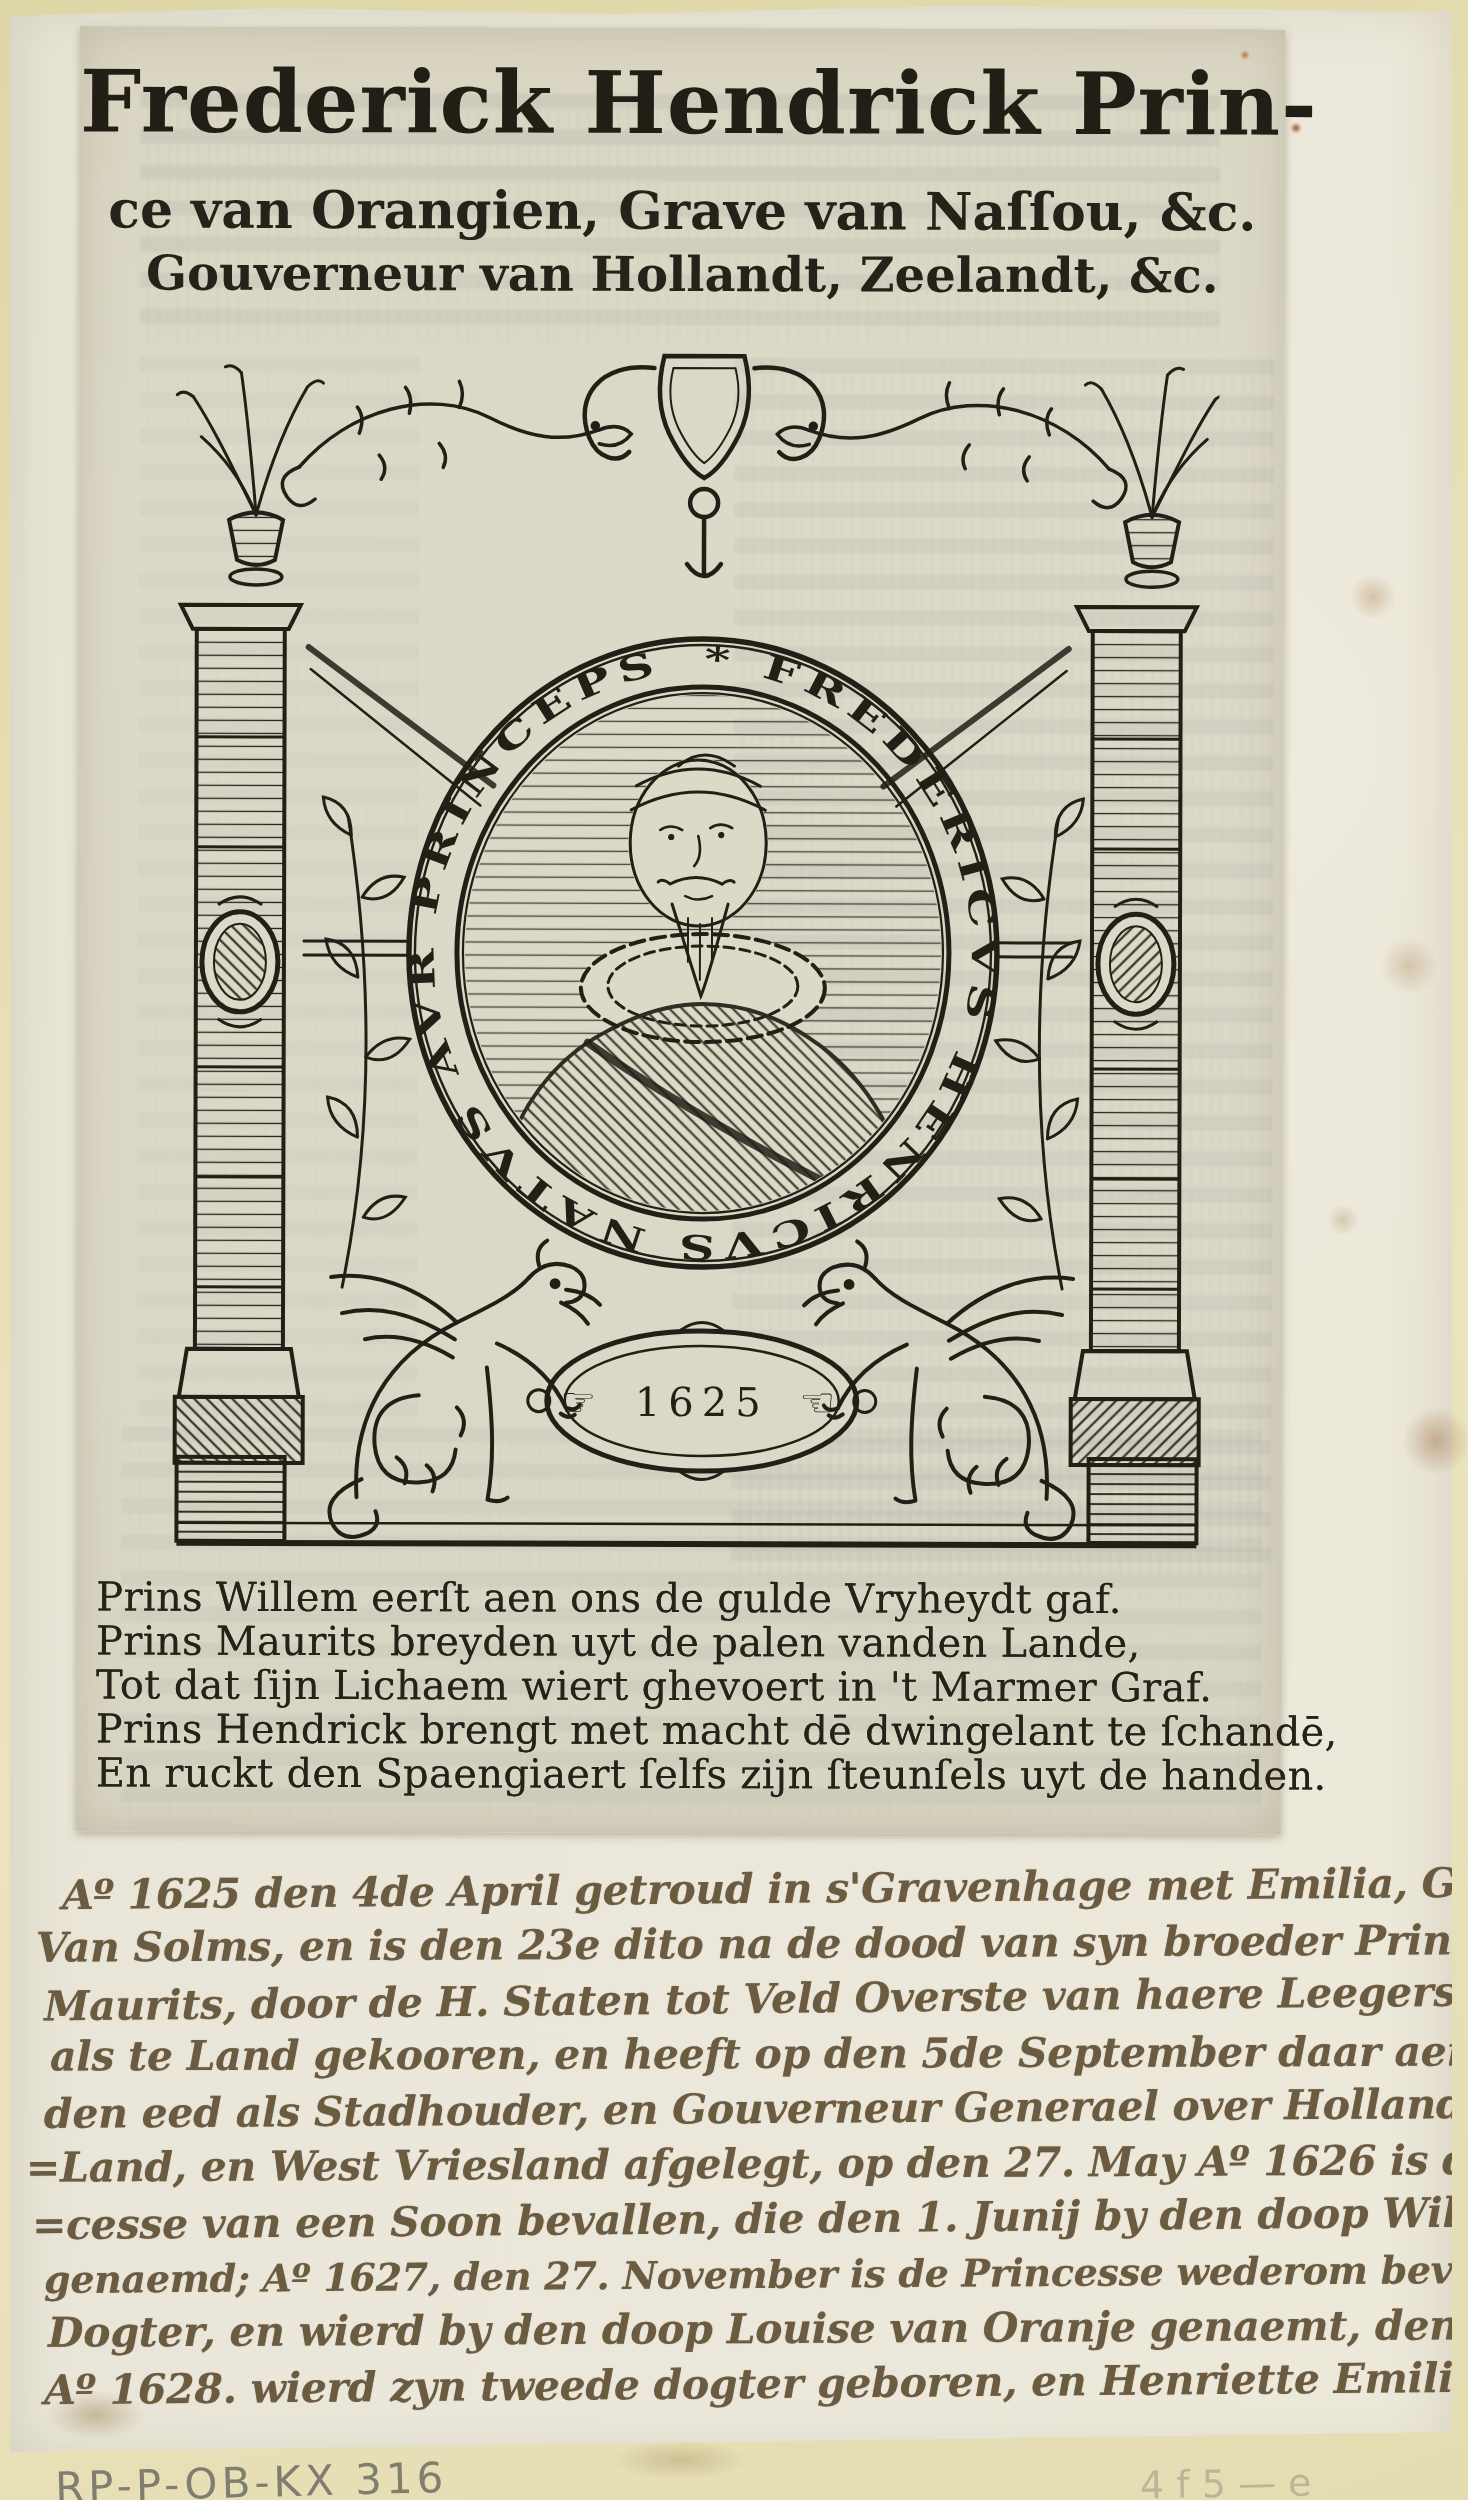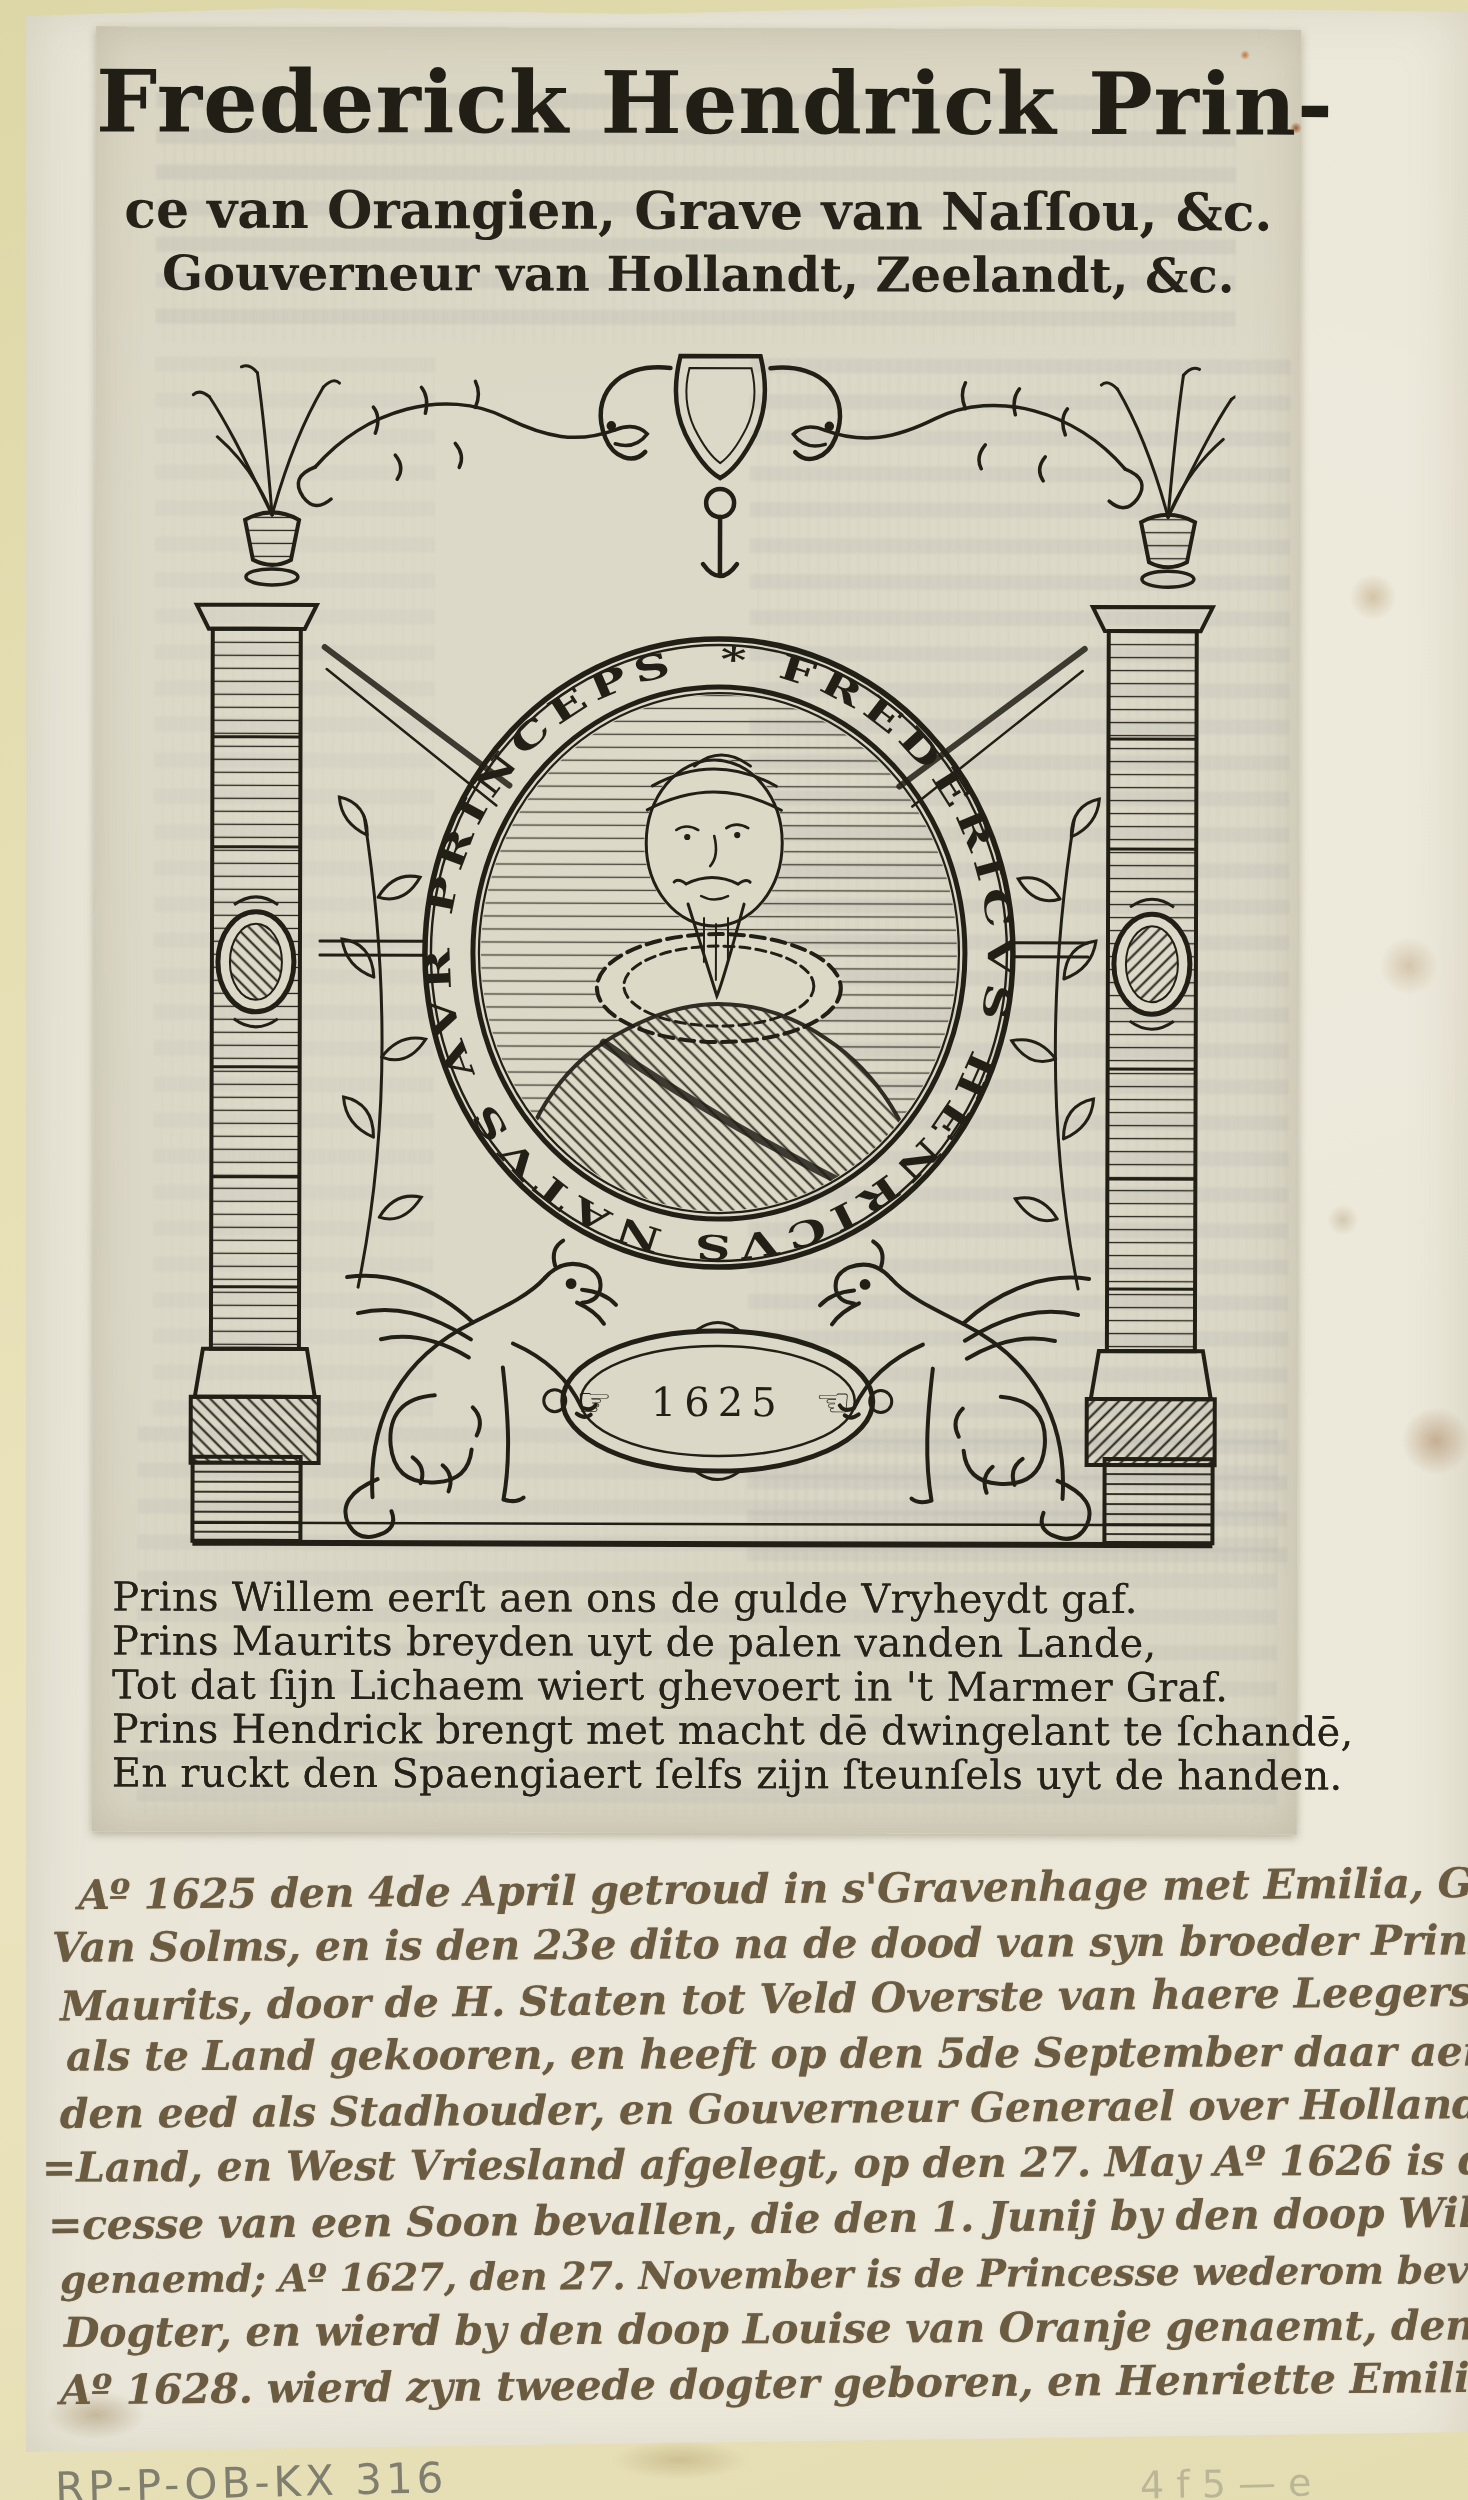--- a/index.html
+++ b/index.html
@@ -1,20 +1,20 @@
 <!DOCTYPE html>
 <html><head>
 <meta charset="utf-8">
 <style>
   html,body{margin:0;padding:0;background:#8a8374;}
   .stage{position:relative;width:1468px;height:2500px;overflow:hidden;
     background:linear-gradient(160deg,#ddd6a6 0%,#e6dfb4 30%,#eae3bd 60%,#e4ddb2 100%);
     font-family:"DejaVu Serif","Liberation Serif",serif;}
   
-  .album{position:absolute;left:26px;top:0;width:1442px;height:2462px;
+  .album{position:absolute;left:10px;top:0;width:1442px;height:2462px;
     background:
       radial-gradient(1200px 900px at 75% 30%,rgba(240,235,222,.6),rgba(0,0,0,0) 70%),
       linear-gradient(100deg,#e7e4d6 0%,#ebe8db 45%,#ece8da 100%);
     clip-path:polygon(0 16px,18% 8px,42% 14px,66% 6px,100% 12px,100% 2432px,0 2452px);
     box-shadow:inset 0 0 60px rgba(130,120,80,.22);}
   
   .print-sheet{position:absolute;left:68px;top:28px;width:1205px;height:1805px;
     background:linear-gradient(175deg,#d9d5c2 0%,#ddd9c8 25%,#dcd8c7 70%,#d8d4c2 100%);
     box-shadow:0 3px 9px rgba(90,80,50,.35), inset 0 0 46px rgba(125,115,85,.25);
     transform:rotate(.15deg);}

